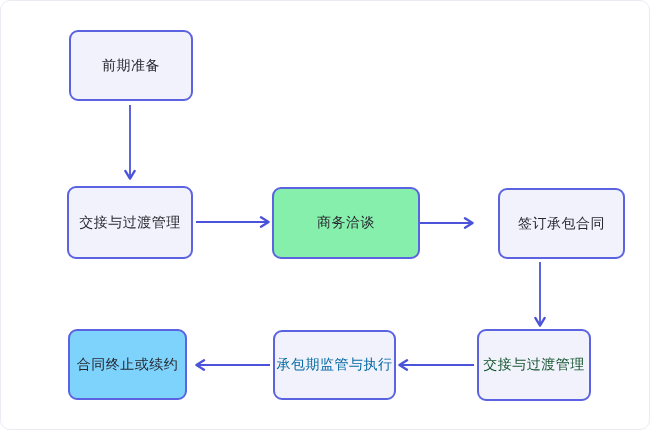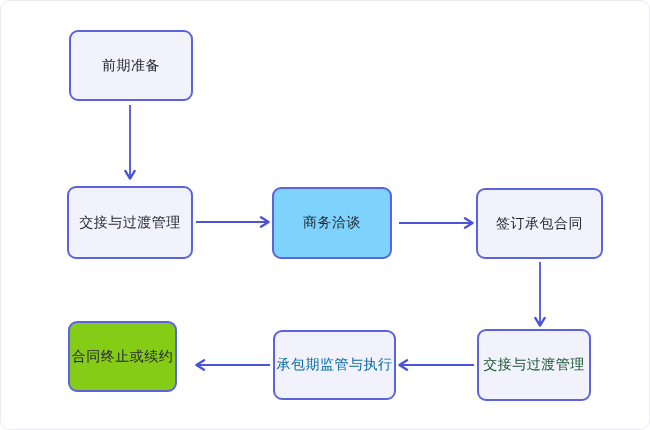--- a/index.html
+++ b/index.html
@@ -54,19 +54,19 @@
       <line x1="129" y1="104" x2="129" y2="177" stroke="#4b53da" stroke-width="1.8" marker-end="url(#ah)"></line>
       <line x1="195" y1="221" x2="267" y2="221" stroke="#4b53da" stroke-width="1.8" marker-end="url(#ah)"></line>
       <line x1="398" y1="222" x2="471" y2="222" stroke="#4b53da" stroke-width="1.8" marker-end="url(#ah)"></line>
       <line x1="539" y1="261" x2="539" y2="324" stroke="#4b53da" stroke-width="1.8" marker-end="url(#ah)"></line>
       <line x1="473" y1="364" x2="399" y2="364" stroke="#4b53da" stroke-width="1.8" marker-end="url(#ah)"></line>
       <line x1="269" y1="364" x2="196" y2="364" stroke="#4b53da" stroke-width="1.8" marker-end="url(#ah)"></line>
     </svg>
   <div id="nodes-layer">
       <div class="flow-node" style="left: 68px; top: 29px; width: 124px; height: 71px; background: rgb(241, 242, 252); border-color: rgb(91, 99, 224); color: rgb(38, 38, 46);">前期准备</div>
       <div class="flow-node" style="left: 66px; top: 185px; width: 126px; height: 73px; background: rgb(241, 242, 252); border-color: rgb(91, 99, 224); color: rgb(38, 38, 46);">交接与过渡管理</div>
-      <div class="flow-node" style="left: 271px; top: 186px; width: 120px; height: 72px; background: #7dd3fc; border-color: rgb(91, 99, 224); color: rgb(38, 38, 46);">商务洽谈</div>
-      <div class="flow-node" style="left: 475px; top: 187px; width: 127px; height: 71px; background: rgb(241, 242, 252); border-color: rgb(91, 99, 224); color: rgb(38, 38, 46);">签订承包合同</div>
+      <div class="flow-node" style="left: 271px; top: 186px; width: 148px; height: 72px; background: #86efac; border-color: rgb(91, 99, 224); color: rgb(38, 38, 46);">商务洽谈</div>
+      <div class="flow-node" style="left: 497px; top: 187px; width: 127px; height: 71px; background: rgb(241, 242, 252); border-color: rgb(91, 99, 224); color: rgb(38, 38, 46);">签订承包合同</div>
       <div class="flow-node" style="left: 476px; top: 328px; width: 114px; height: 72px; background: rgb(241, 242, 252); border-color: rgb(91, 99, 224); color: #14532d;">交接与过渡管理</div>
       <div class="flow-node" style="left: 272px; top: 329px; width: 123px; height: 70px; background: rgb(241, 242, 252); border-color: rgb(91, 99, 224); color: #0369a1;">承包期监管与执行</div>
-      <div class="flow-node" style="left: 67px; top: 320px; width: 109px; height: 71px; background: #84cc16; border-color: rgb(91, 99, 224); color: rgb(38, 38, 46);">合同终止或续约</div>
+      <div class="flow-node" style="left: 67px; top: 328px; width: 119px; height: 71px; background: #7dd3fc; border-color: rgb(91, 99, 224); color: rgb(38, 38, 46);">合同终止或续约</div>
     </div>
 </div>
 
 </body></html>

